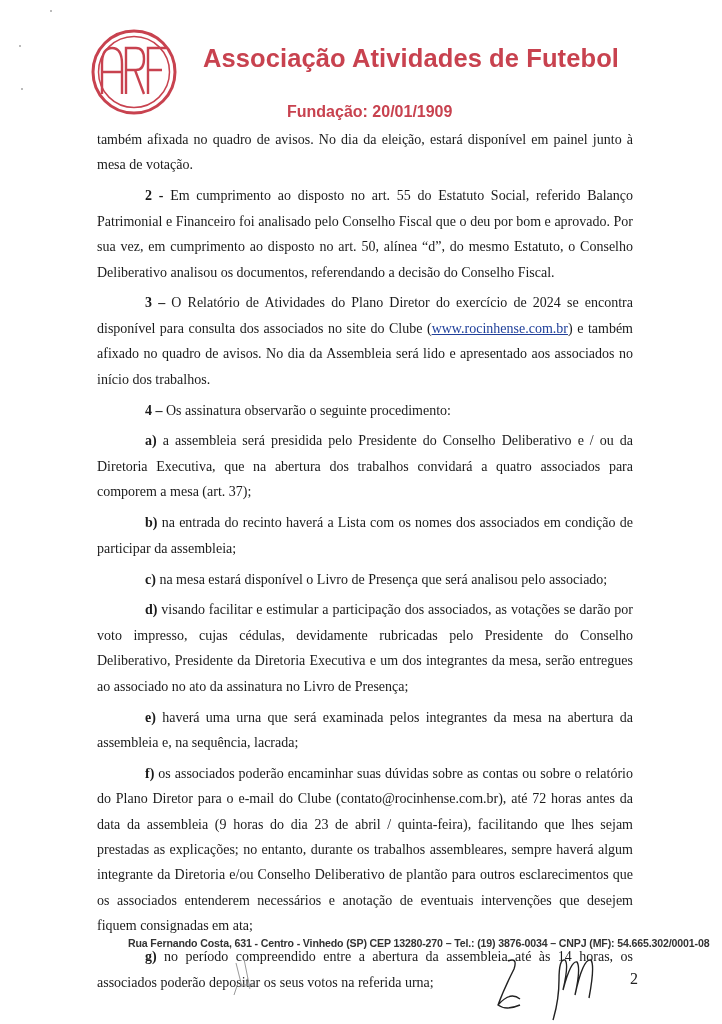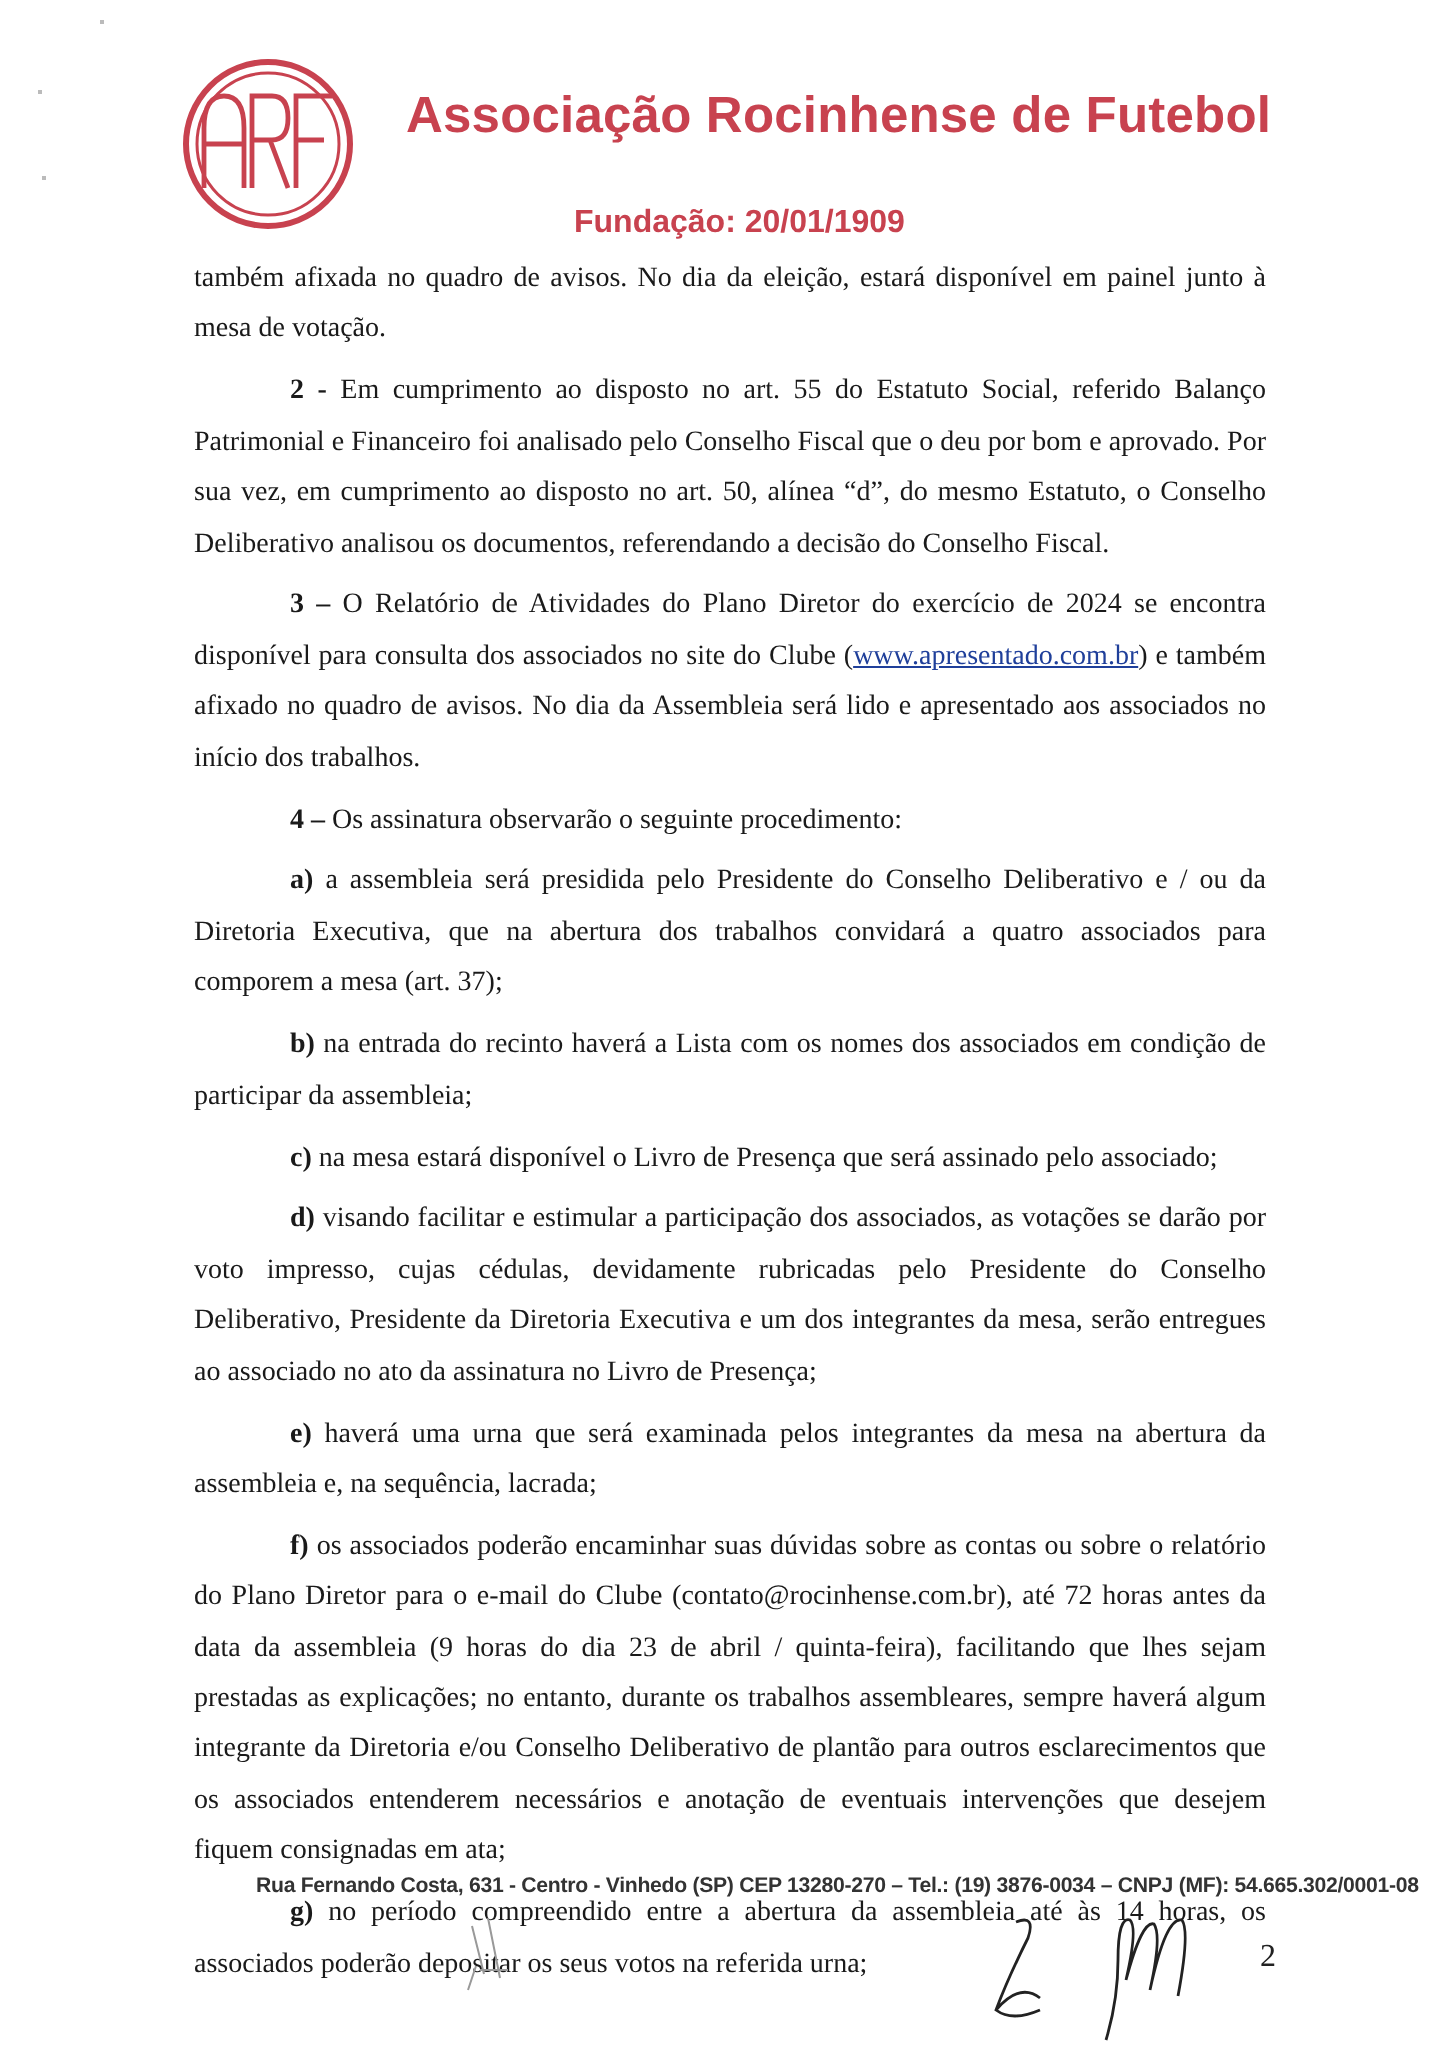--- a/index.html
+++ b/index.html
@@ -56,35 +56,35 @@
   <circle cx="44" cy="44" r="41" fill="none" stroke="#c8424f" stroke-width="3"></circle>
   <circle cx="44" cy="44" r="35.5" fill="none" stroke="#c8424f" stroke-width="1.5"></circle>
 
   <path d="M12 66 L12 36 Q12 20 22 20 Q32 20 32 36 L32 66 M12 44 L32 44" fill="none" stroke="#c8424f" stroke-width="2.4"></path>
 
   <path d="M36 66 L36 20 L46 20 Q54 20 54 31 Q54 42 46 42 L36 42 M45 42 L54 66" fill="none" stroke="#c8424f" stroke-width="2.4"></path>
 
   <path d="M58 66 L58 20 L76 20 M58 42 L72 42" fill="none" stroke="#c8424f" stroke-width="2.4"></path>
 </svg>
 
-<div class="title">Associação Rocinhense de Futebol</div>
+<div class="title">Associação Atividades de Futebol</div>
 <div class="subtitle">Fundação: 20/01/1909</div>
 
 <div class="body-text">
   <p>também afixada no quadro de avisos. No dia da eleição, estará disponível em painel junto à mesa de votação.</p>
 
   <p class="indent"><b>2 -</b><span> Em cumprimento ao disposto no art. 55 do Estatuto Social, referido Balanço Patrimonial e Financeiro foi analisado pelo Conselho Fiscal que o deu por bom e aprovado. Por sua vez, em cumprimento ao disposto no art. 50, alínea “d”, do mesmo Estatuto, o Conselho Deliberativo analisou os documentos, referendando a decisão do Conselho Fiscal.</span></p>
 
-  <p class="indent"><b>3 –</b><span> O Relatório de Atividades do Plano Diretor do exercício de 2024 se encontra disponível para consulta dos associados no site do Clube (</span><span class="link">www.apresentado.com.br</span><span>) e também afixado no quadro de avisos. No dia da Assembleia será lido e apresentado aos associados no início dos trabalhos.</span></p>
+  <p class="indent"><b>3 –</b><span> O Relatório de Atividades do Plano Diretor do exercício de 2024 se encontra disponível para consulta dos associados no site do Clube (</span><span class="link">www.rocinhense.com.br</span><span>) e também afixado no quadro de avisos. No dia da Assembleia será lido e apresentado aos associados no início dos trabalhos.</span></p>
 
   <p class="indent"><b>4 –</b><span> Os assinatura observarão o seguinte procedimento:</span></p>
 
   <p class="indent"><b>a)</b><span> a assembleia será presidida pelo Presidente do Conselho Deliberativo e / ou da Diretoria Executiva, que na abertura dos trabalhos convidará a quatro associados para comporem a mesa (art. 37);</span></p>
   <p class="indent"><b>b)</b><span> na entrada do recinto haverá a Lista com os nomes dos associados em condição de participar da assembleia;</span></p>
-  <p class="indent"><b>c)</b><span> na mesa estará disponível o Livro de Presença que será assinado pelo associado;</span></p>
+  <p class="indent"><b>c)</b><span> na mesa estará disponível o Livro de Presença que será analisou pelo associado;</span></p>
   <p class="indent"><b>d)</b><span> visando facilitar e estimular a participação dos associados, as votações se darão por voto impresso, cujas cédulas, devidamente rubricadas pelo Presidente do Conselho Deliberativo, Presidente da Diretoria Executiva e um dos integrantes da mesa, serão entregues ao associado no ato da assinatura no Livro de Presença;</span></p>
   <p class="indent"><b>e)</b><span> haverá uma urna que será examinada pelos integrantes da mesa na abertura da assembleia e, na sequência, lacrada;</span></p>
   <p class="indent"><b>f)</b><span>  os associados poderão encaminhar suas dúvidas sobre as contas ou sobre o relatório do Plano Diretor para o e-mail do Clube (contato@rocinhense.com.br), até 72 horas antes da data da assembleia (9 horas do dia 23 de abril / quinta-feira), facilitando que lhes sejam prestadas as explicações; no entanto, durante os trabalhos assembleares, sempre haverá algum integrante da Diretoria e/ou Conselho Deliberativo de plantão para outros esclarecimentos que os associados entenderem necessários e anotação de eventuais intervenções que desejem fiquem consignadas em ata;</span></p>
   <p class="indent"><b>g)</b><span> no período compreendido entre a abertura da assembleia até às 14 horas, os associados poderão depositar os seus votos na referida urna;</span></p>
 </div>
 
 <div class="footer-address">Rua Fernando Costa, 631 - Centro - Vinhedo (SP) CEP 13280-270 – Tel.: (19) 3876-0034 – CNPJ (MF): 54.665.302/0001-08</div>
 
 <svg class="sig" style="left:228px;top:955px;" width="40" height="45" viewBox="0 0 40 45">
   <path d="M8 8 L14 32 M16 4 L22 34 M12 30 L26 30 M6 40 L10 28" fill="none" stroke="#999" stroke-width="1"></path>

